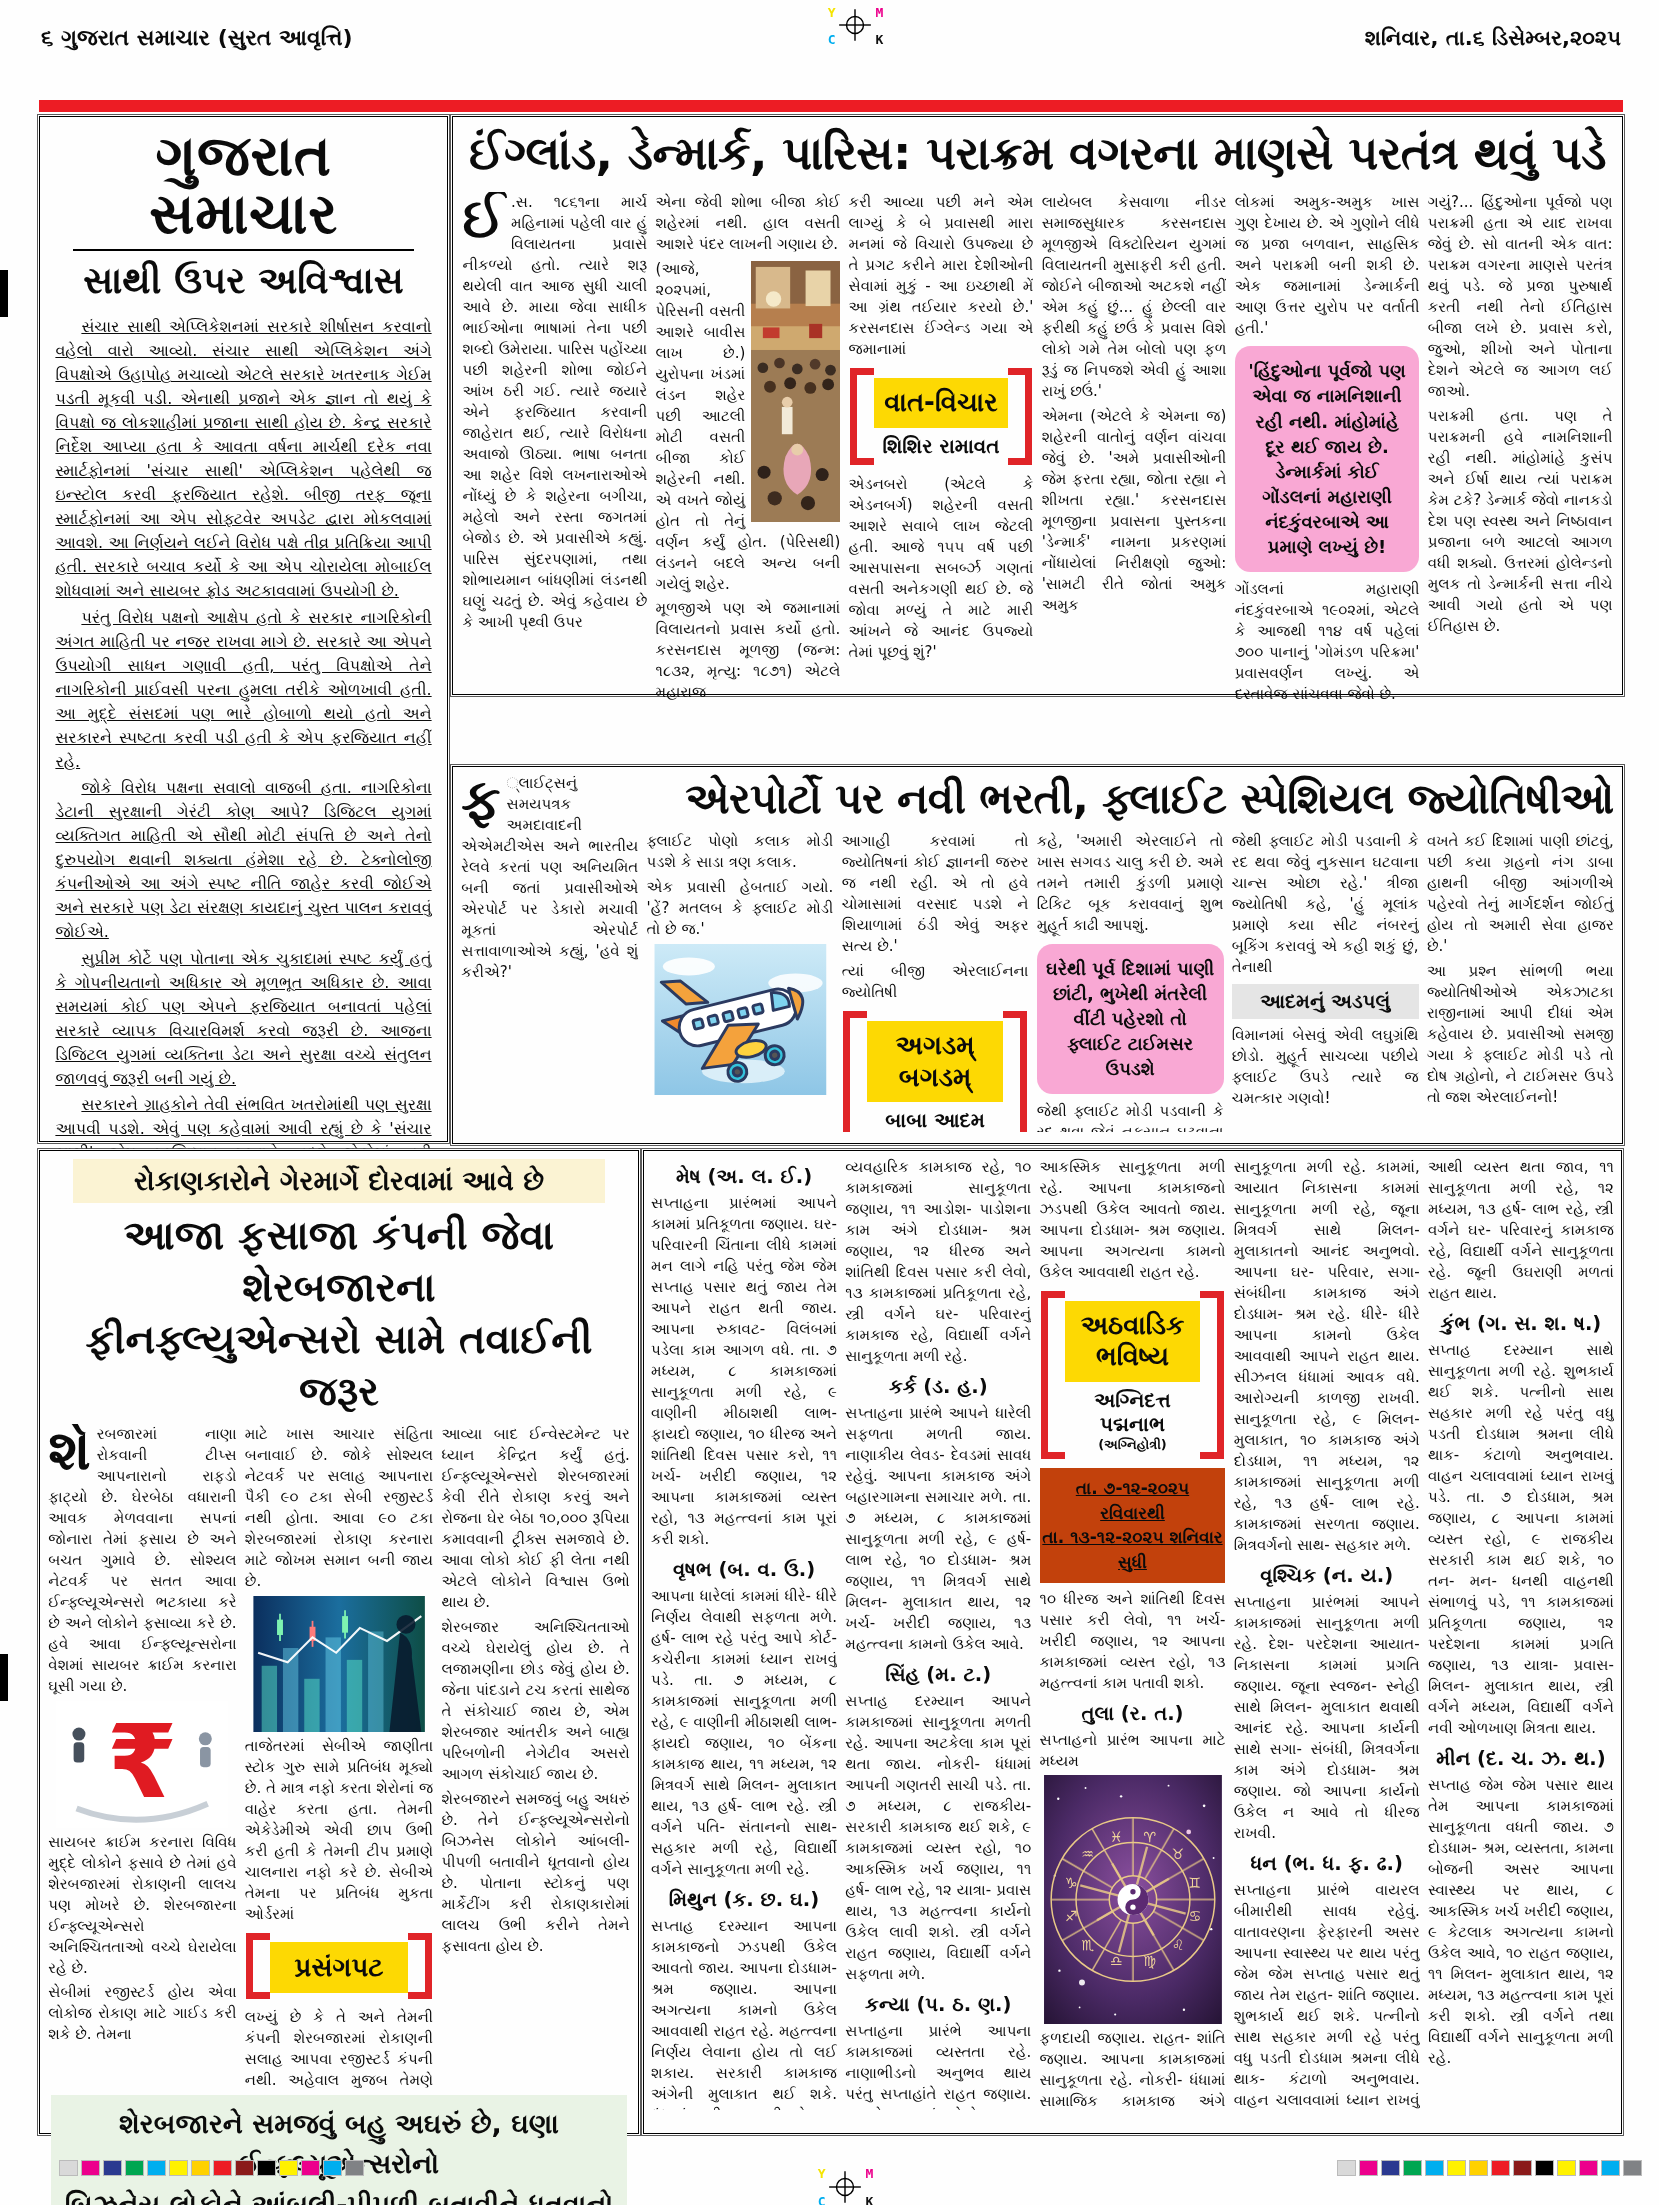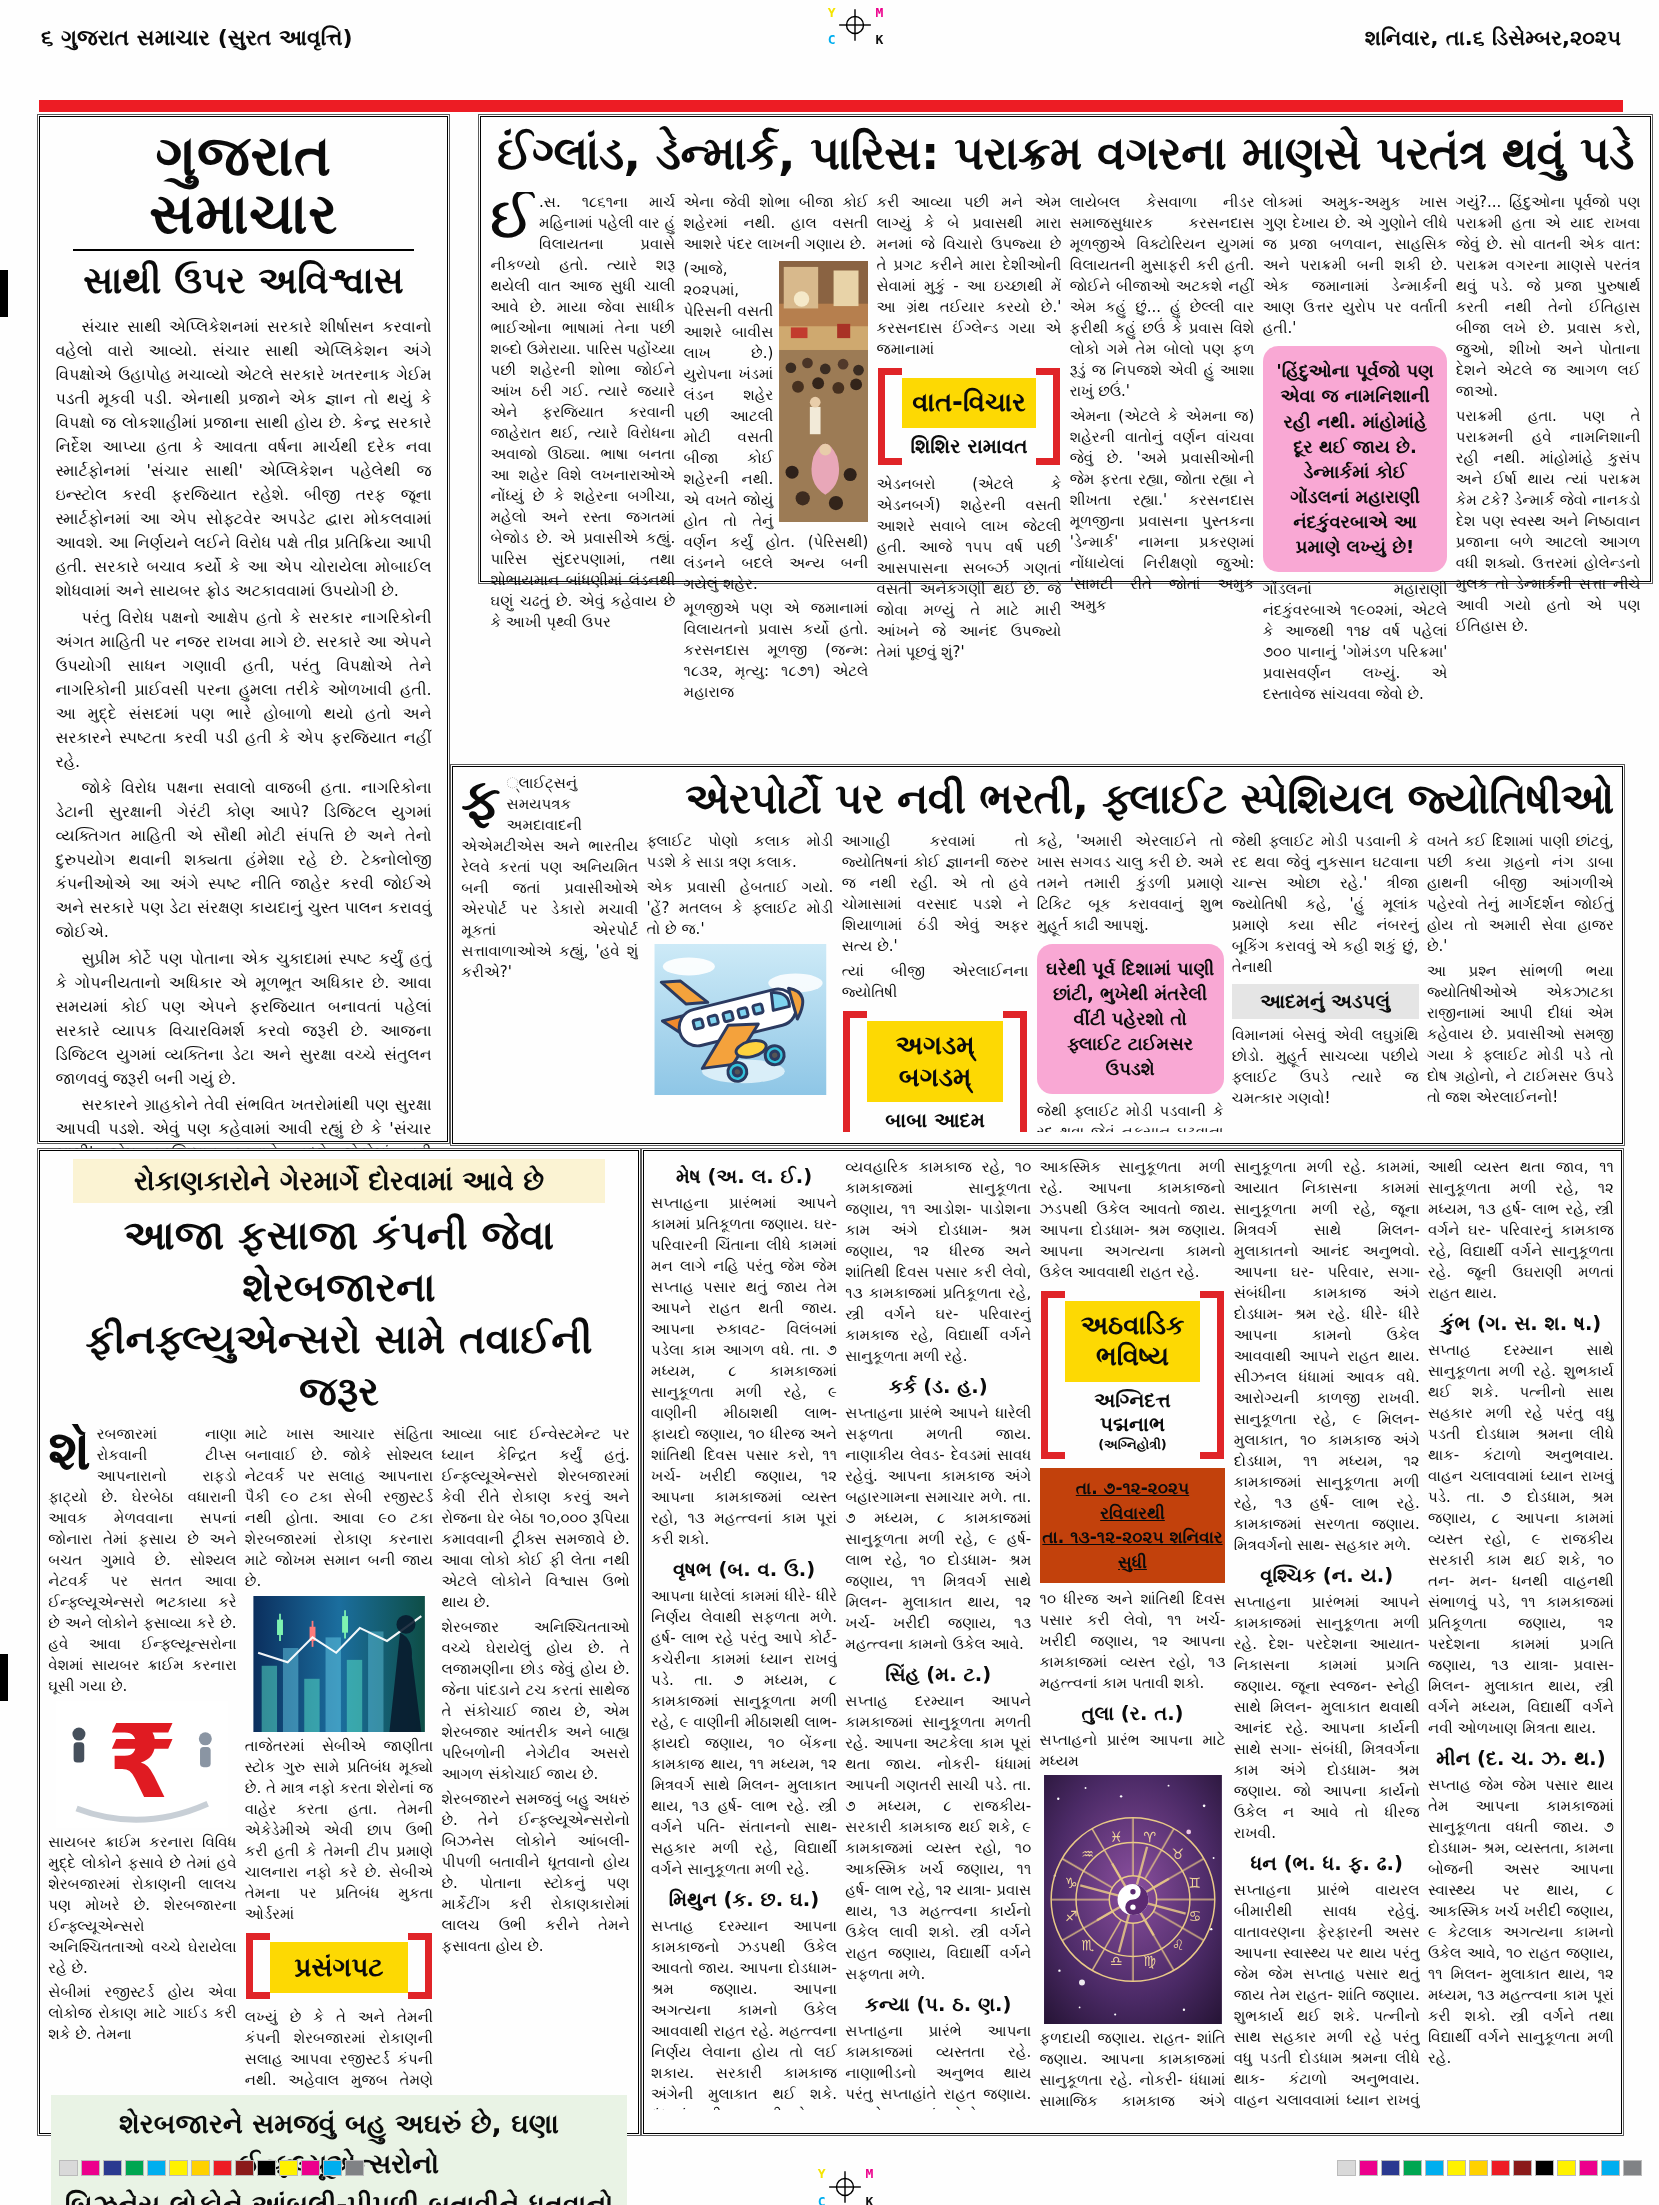--- a/index.html
+++ b/index.html
@@ -15,29 +15,29 @@
   .regmark svg{position:absolute;left:15.4px;top:4.7px;}
   .regmark span{position:absolute;font-size:13px;font-weight:bold;font-family:"DejaVu Sans Mono",monospace;}
   .regmark .tl{left:4.7px;top:1.2px;color:#f5e400;}
   .regmark .bl{left:4.7px;bottom:2.4px;color:#00aeef;}
   .regmark .tr{right:4.7px;top:1.2px;color:#ec008c;}
   .regmark .br{right:4.7px;bottom:2.4px;color:#111;}
   .edgemark{position:absolute;left:0;width:8.3px;height:47px;background:#000;}
   
   .box{position:absolute;border:1.8px solid #000;box-shadow:0 0 0 1.2px #fff,0 0 0 1.8px #000;background:#fefefe;box-sizing:border-box;}
   .editorial{left:39px;top:116px;width:409px;height:1026px;padding:9.5px 15.4px;}
-  .lead{left:452px;top:116px;width:1171px;height:466px;padding:4.7px 9.5px;margin-left:28px;}
+  .lead{left:452px;top:116px;width:1171px;height:579px;padding:4.7px 9.5px;}
   .mid{left:452px;top:766px;width:1171px;height:378px;padding:6px 8.3px;display:flex;gap:8.3px;}
   .market{left:39px;top:1150px;width:600px;height:984px;padding:6px 8.3px;display:flex;flex-direction:column;}
   .horo{left:643px;top:1150px;width:979px;height:984px;padding:6px 7.1px;}
   
   .gs-logo{font-size:56px;font-weight:900;text-align:center;letter-spacing:0.6px;line-height:1.05;}
   .ed-rule{height:2.4px;background:#000;margin:4.7px 18px 8.3px;}
   .ed-head{font-size:37px;font-weight:800;text-align:center;margin:2.4px 0 13px;}
-  .ed-body{height:854px;overflow:hidden;}
+  .ed-body{height:854px;overflow:hidden;text-decoration:underline;}
   .ed-body p{font-size:16px;line-height:1.5;text-align:justify;text-indent:26px;margin:0 0 2.4px;}
   
   .lead h1{font-size:46px;font-weight:800;text-align:center;margin:4.7px 0 10.7px;letter-spacing:-0.6px;}
   .mid-right h1{font-size:42px;font-weight:800;text-align:right;margin:1.2px 0 8.3px;letter-spacing:-0.6px;}
   .kicker{background:#fbf3d3;width:86%;margin:2.4px auto 4.7px;text-align:center;
           font-size:27px;font-weight:800;padding:6px 16px;}
   .mkt-head{font-size:40px;font-weight:800;text-align:center;line-height:1.3;margin:1.2px 0 7.1px;}
   
   .cols{display:flex;gap:8.3px;overflow:hidden;}
   .lead .cols{height:551px;}

